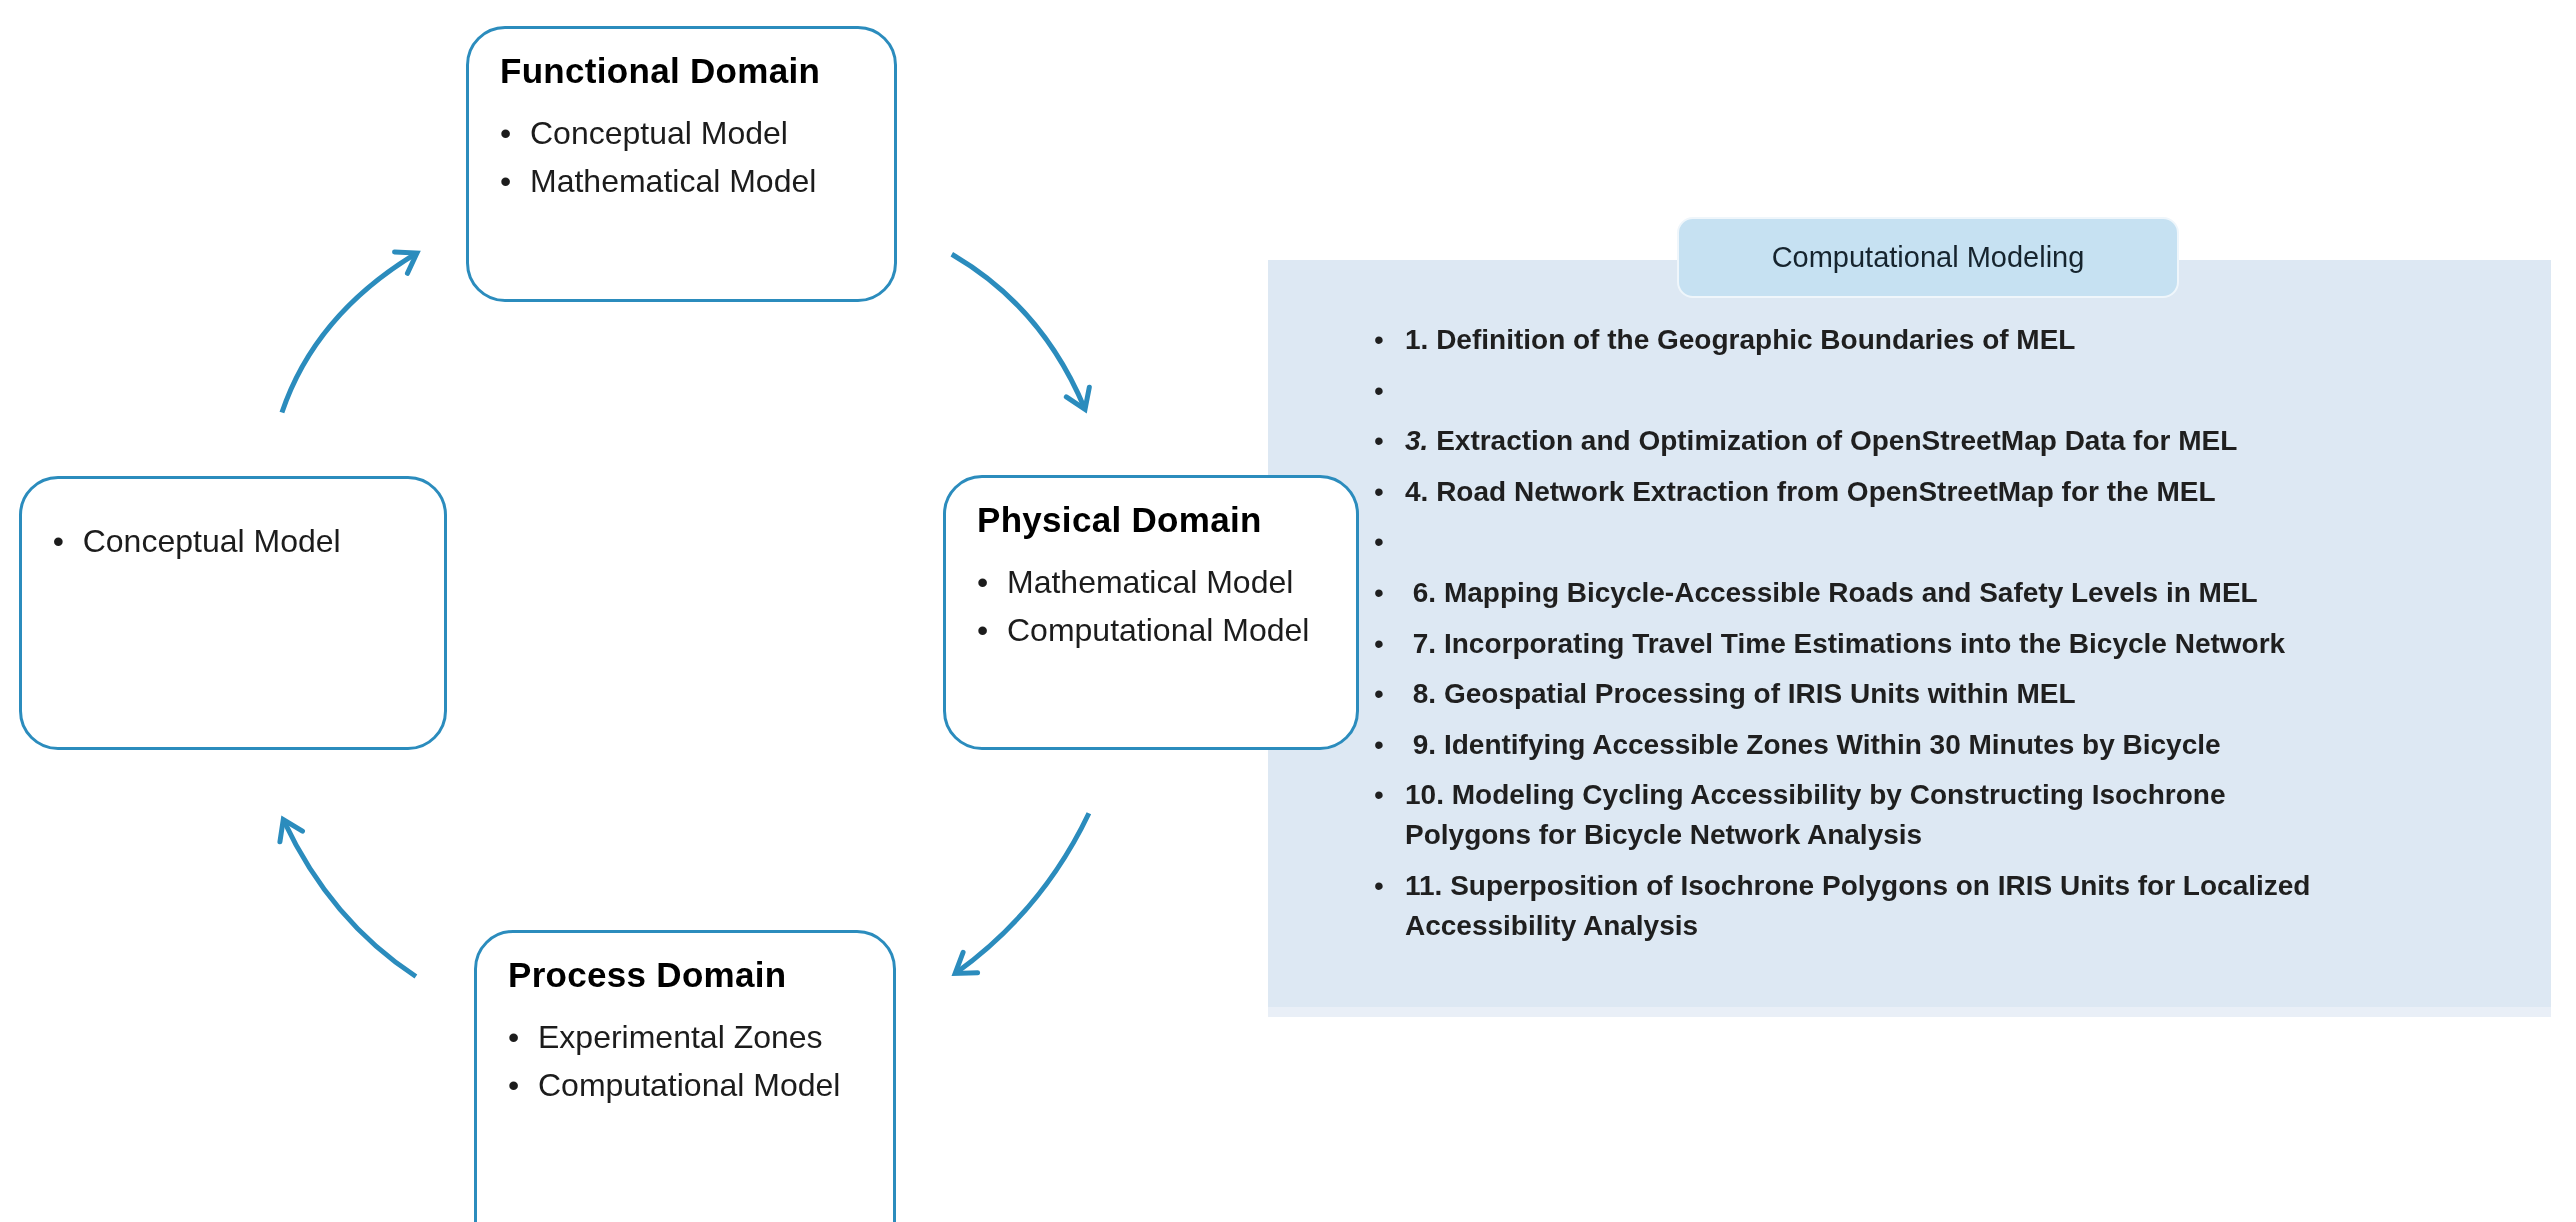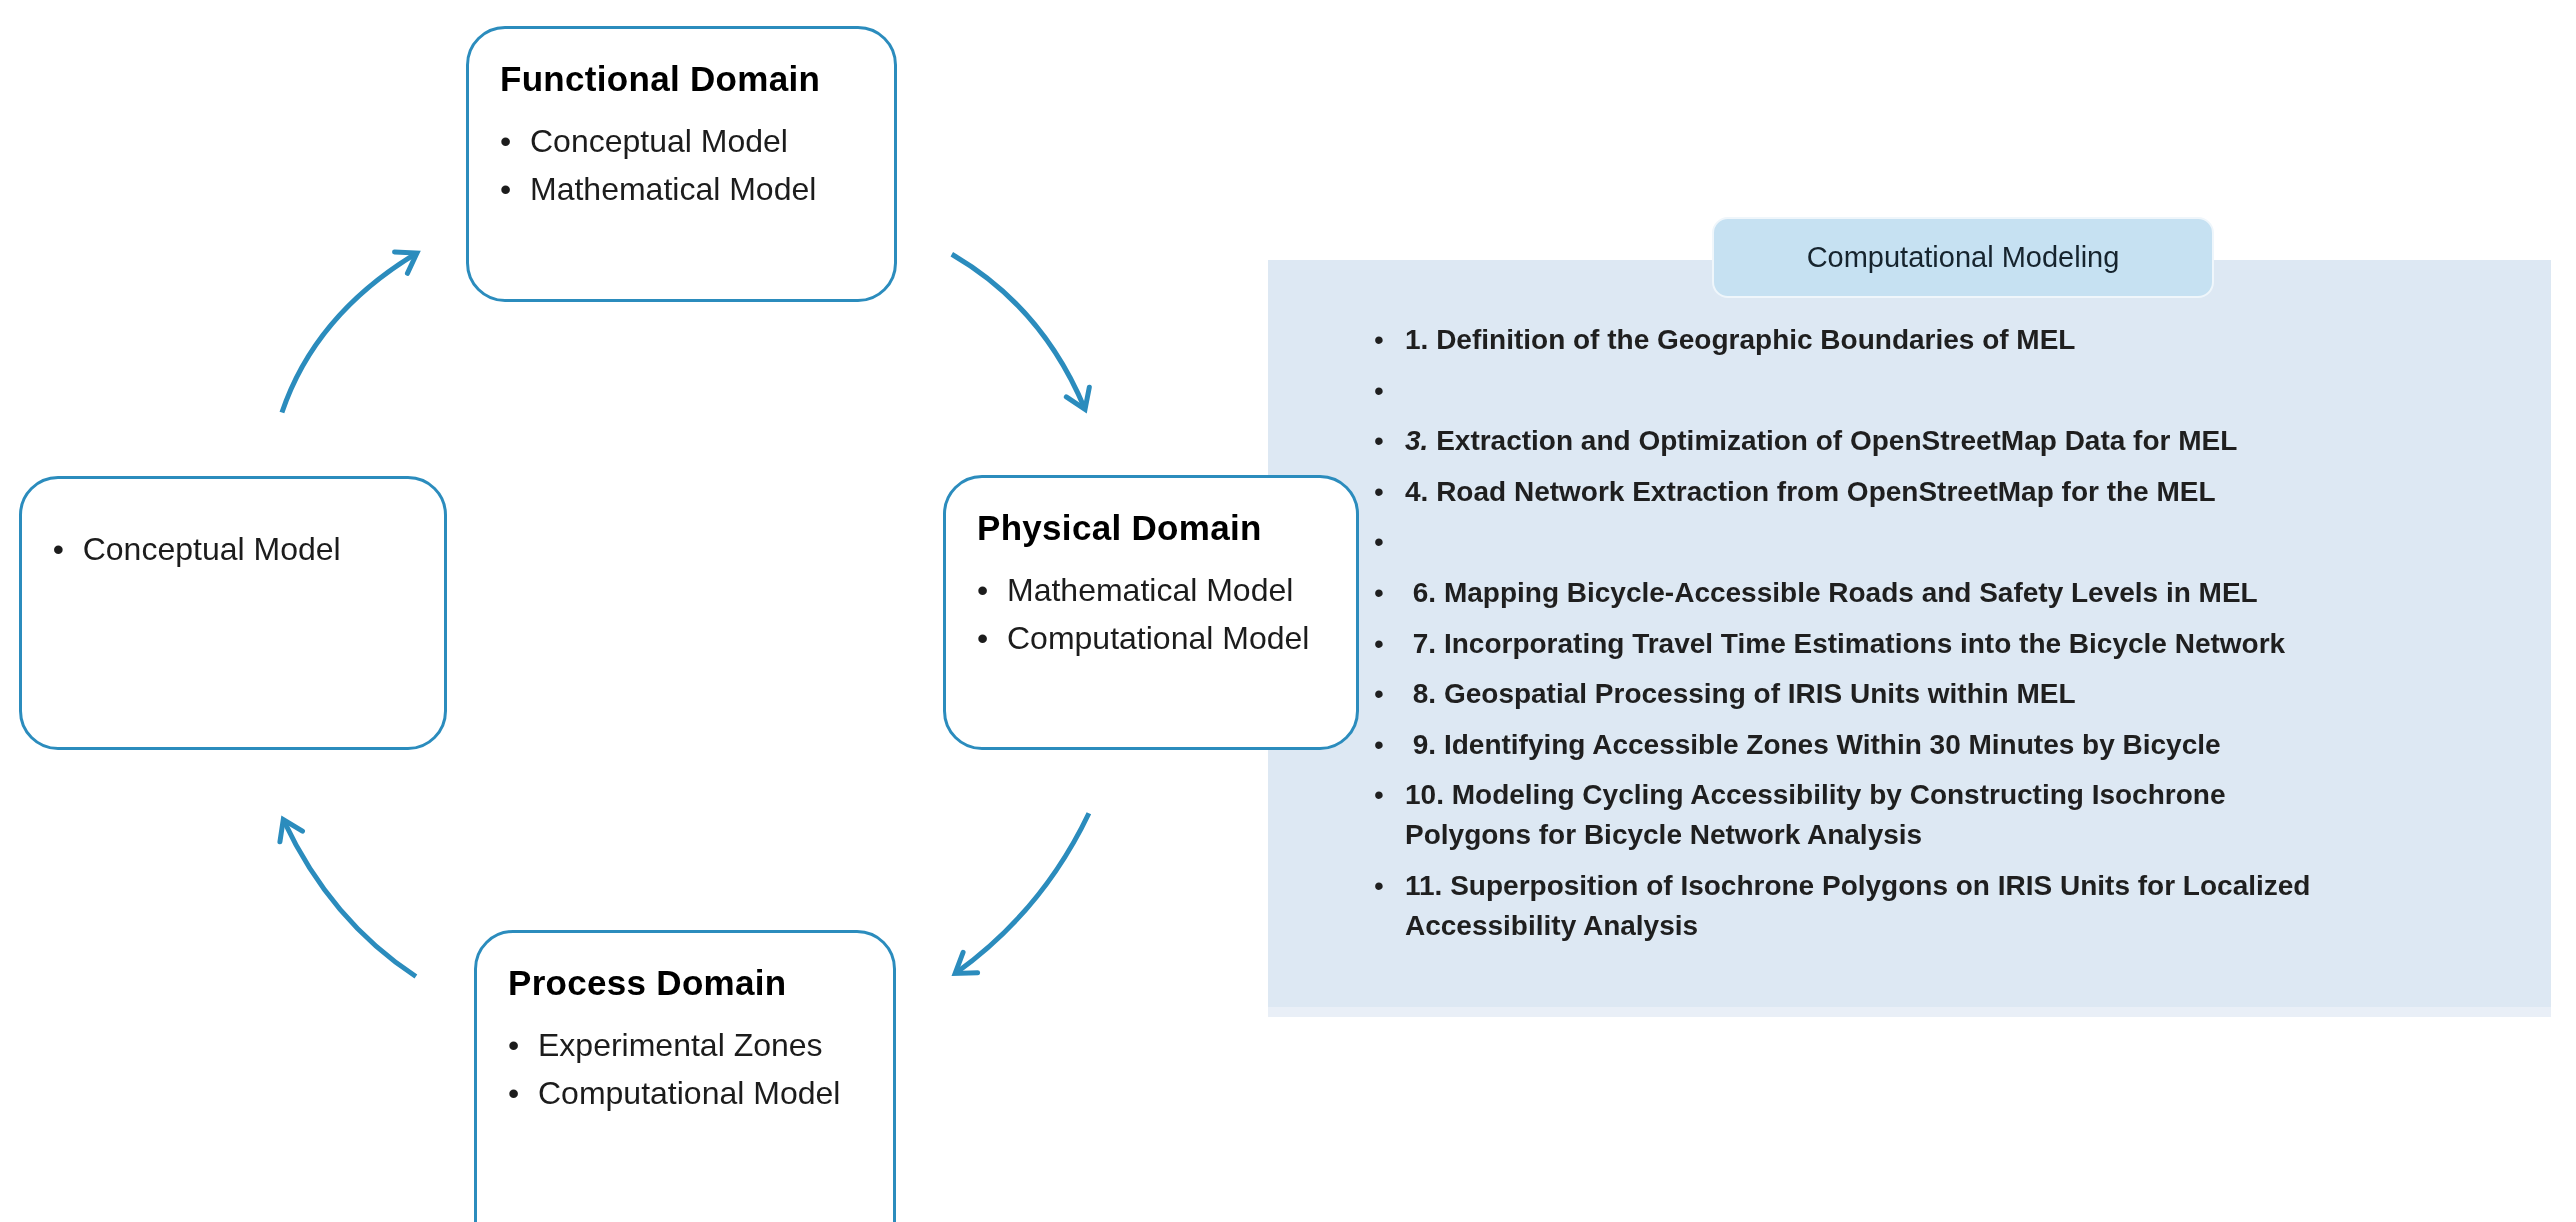--- a/index.html
+++ b/index.html
@@ -6,21 +6,21 @@
   body{
     width:2576px;height:1222px;position:relative;overflow:hidden;
     background:#ffffff;
     font-family:"Liberation Sans", sans-serif;
     color:#1f1f1f;
   }
   
   .node{
     position:absolute;background:#ffffff;
     border:3.7px solid #2b8cbd;border-radius:39px;
-    box-sizing:border-box;padding:29px 31px;z-index:2;
+    box-sizing:border-box;padding:21px 31px;z-index:2;
   }
   .node-title{
     font-size:35px;font-weight:bold;color:#000000;line-height:1.2;
     letter-spacing:0.3px;
   }
   .node-rows{margin-top:18.7px;display:flex;flex-direction:column;gap:3.7px;}
   .node-row{display:flex;align-items:flex-start;font-size:32px;line-height:1.4;color:#1c1c1c;}
   .node-row .dot{flex:none;width:30px;}
   
   .panel{
@@ -31,21 +31,21 @@
   .steps{
     position:absolute;left:106px;top:60px;width:1147px;
     display:flex;flex-direction:column;gap:10.6px;
   }
   .step{display:flex;align-items:flex-start;font-size:28px;line-height:40px;color:#1f1f1f;}
   .step .dot{flex:none;width:31px;}
   .step .txt{white-space:pre-wrap;font-weight:bold;}
   .step .num.it{font-style:italic;}
   
   .badge{
-    position:absolute;left:1712px;top:217px;width:502px;height:81px;
+    position:absolute;left:1677px;top:217px;width:502px;height:81px;
     background:#c6e1f2;border:2.5px solid #eff6fb;border-radius:16px;
     display:flex;align-items:center;justify-content:center;
     font-size:29px;color:#16242e;z-index:3;box-sizing:border-box;
   }
   
   .arrows{position:absolute;left:0;top:0;z-index:4;pointer-events:none;}
 </style>
 </head>
 <body>
 

